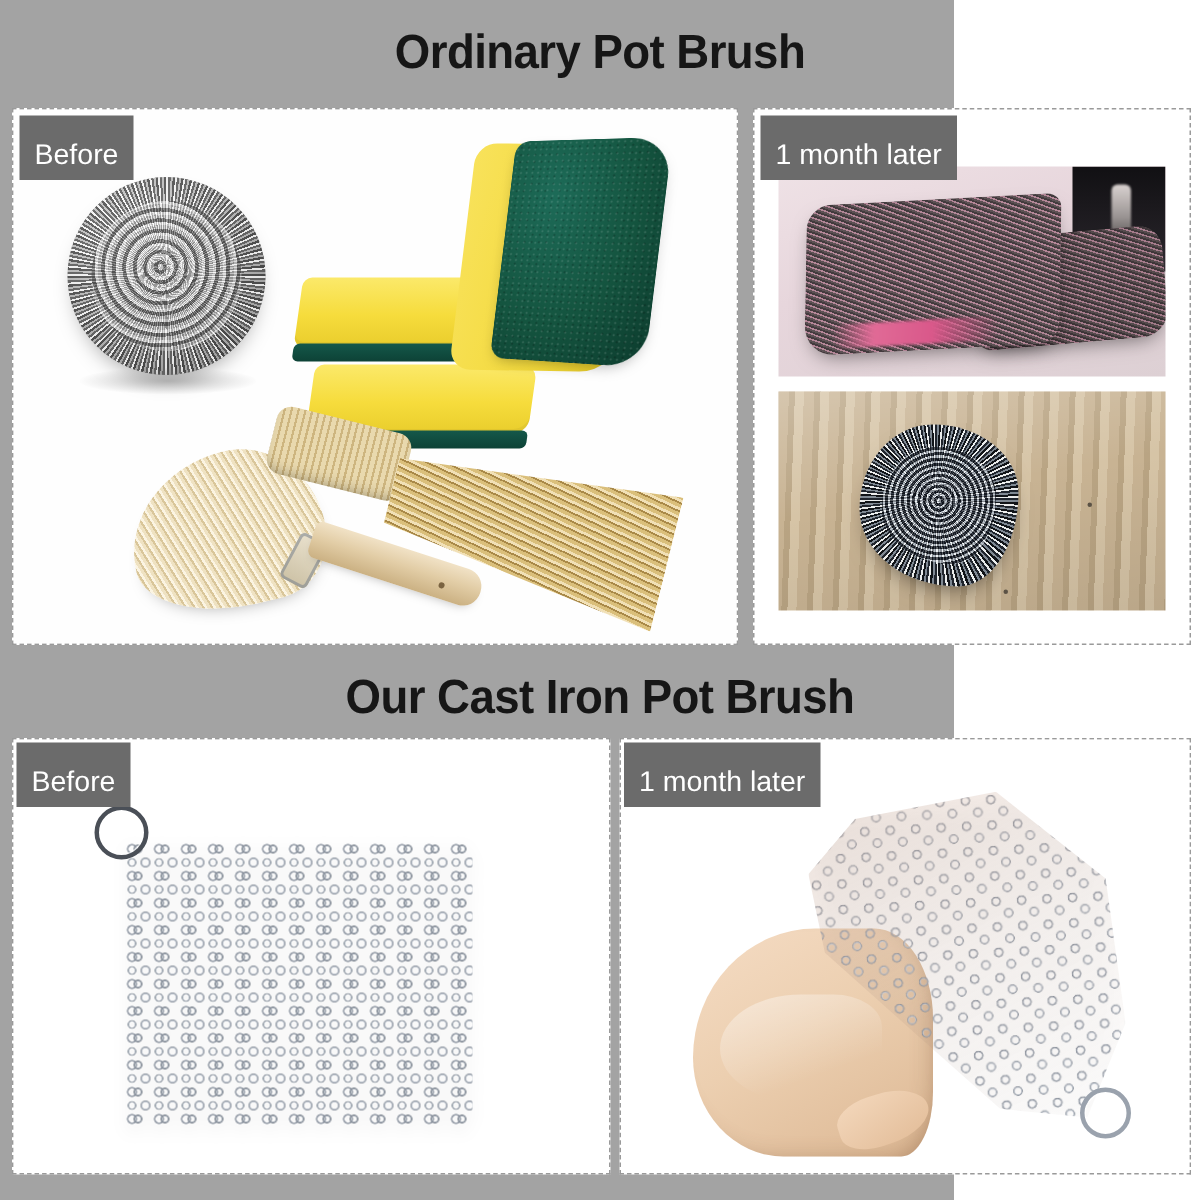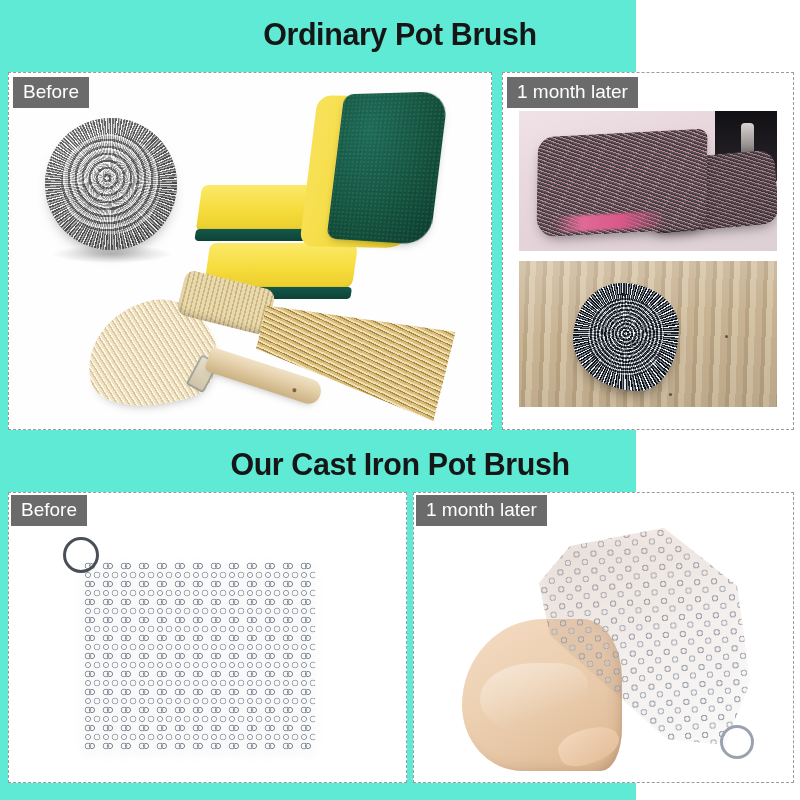--- a/index.html
+++ b/index.html
@@ -13,21 +13,21 @@
     height: 800px;
     overflow: hidden;
     font-family: "Liberation Sans", "DejaVu Sans", sans-serif;
     position: relative;
   }
 
   .page {
     position: relative;
     width: 636px;
     height: 800px;
-    background: #5eead4;
+    background: #a3a3a3;
   }
 
   
   .section-title {
     position: absolute;
     left: 0;
     width: 800px;
     text-align: center;
     font-weight: bold;
     font-size: 32px;
@@ -54,21 +54,21 @@
 
   
   .corner-label {
     position: absolute;
     left: 4px;
     top: 4px;
     background: #6b6b6b;
     color: #ffffff;
     font-size: 19px;
     line-height: 1;
-    padding: 5px 10px 7px 10px;
+    padding: 17px 10px 7px 10px;
     z-index: 30;
     white-space: nowrap;
     letter-spacing: 0px;
     font-family: "Liberation Sans", "DejaVu Sans", sans-serif;
   }
   #panel-bl .corner-label { left: 2px; top: 2px; }
   #panel-br .corner-label { left: 2px; top: 2px; }
 
   
   .photo {

